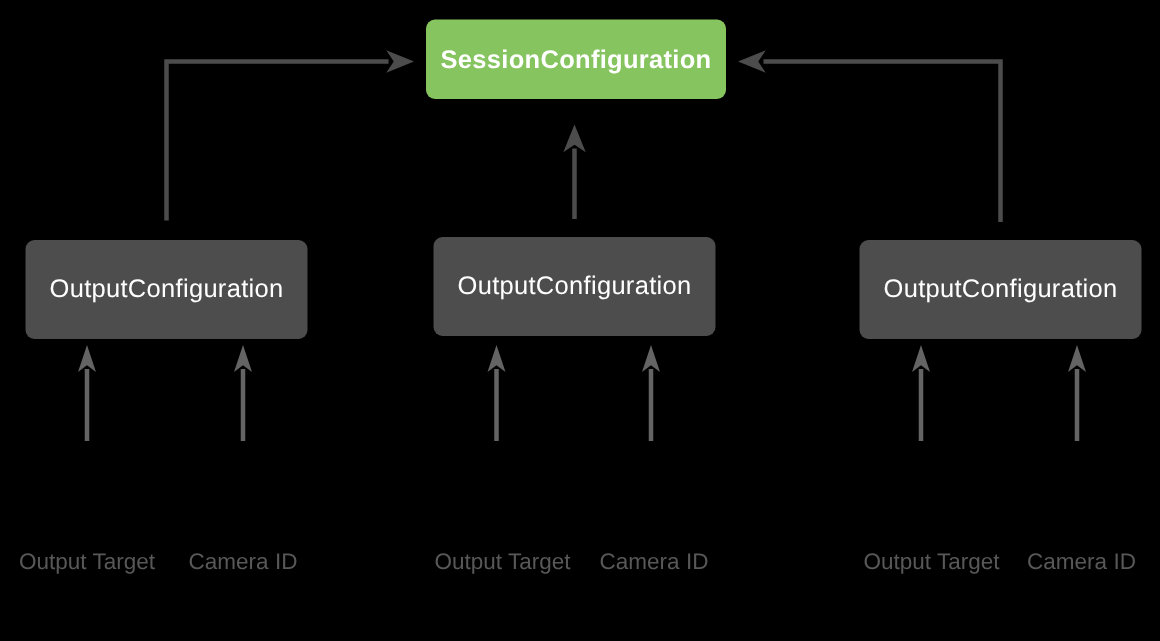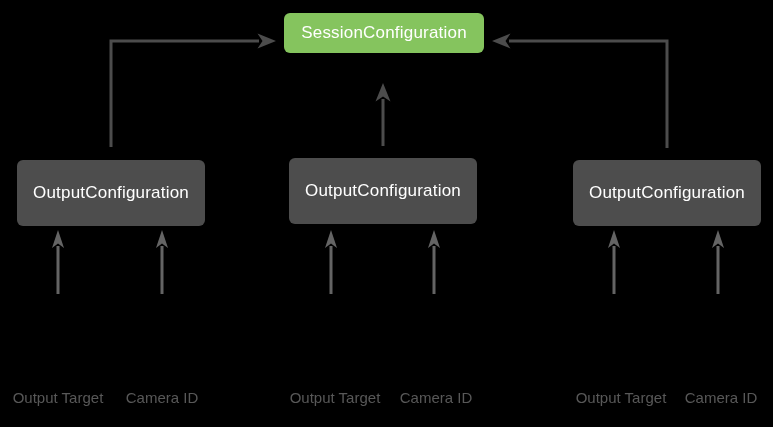--- a/index.html
+++ b/index.html
@@ -47,36 +47,37 @@
     justify-content: center;
     border-radius: 6px;
     font-size: 17px;
     letter-spacing: 0.2px;
     white-space: nowrap;
   }
   .session-box {
     left: 284px;
     top: 13px;
     width: 200px;
-    height: 40px;
+    height: 53px;
     background: var(--session-box-bg, #85C45E);
     color: var(--session-box-text, #FFFFFF);
+    font-weight: bold;
   }
   .output-box {
     width: 188px;
     height: 66px;
     background: var(--output-box-bg, #4D4D4D);
     color: var(--output-box-text, #FFFFFF);
   }
   .output-box.pos-left   { left: 17px;  top: 160px; }
   .output-box.pos-middle { left: 289px; top: 158px; }
   .output-box.pos-right  { left: 573px; top: 160px; }
   .input-label {
     position: absolute;
-    top: 389px;
+    top: 366px;
     transform: translateX(-50%);
     color: var(--label-text, #585858);
     font-size: 15px;
     white-space: nowrap;
   }
   .input-label.c1 { left: 58px; }
   .input-label.c2 { left: 162px; }
   .input-label.c3 { left: 335px; }
   .input-label.c4 { left: 436px; }
   .input-label.c5 { left: 621px; }

